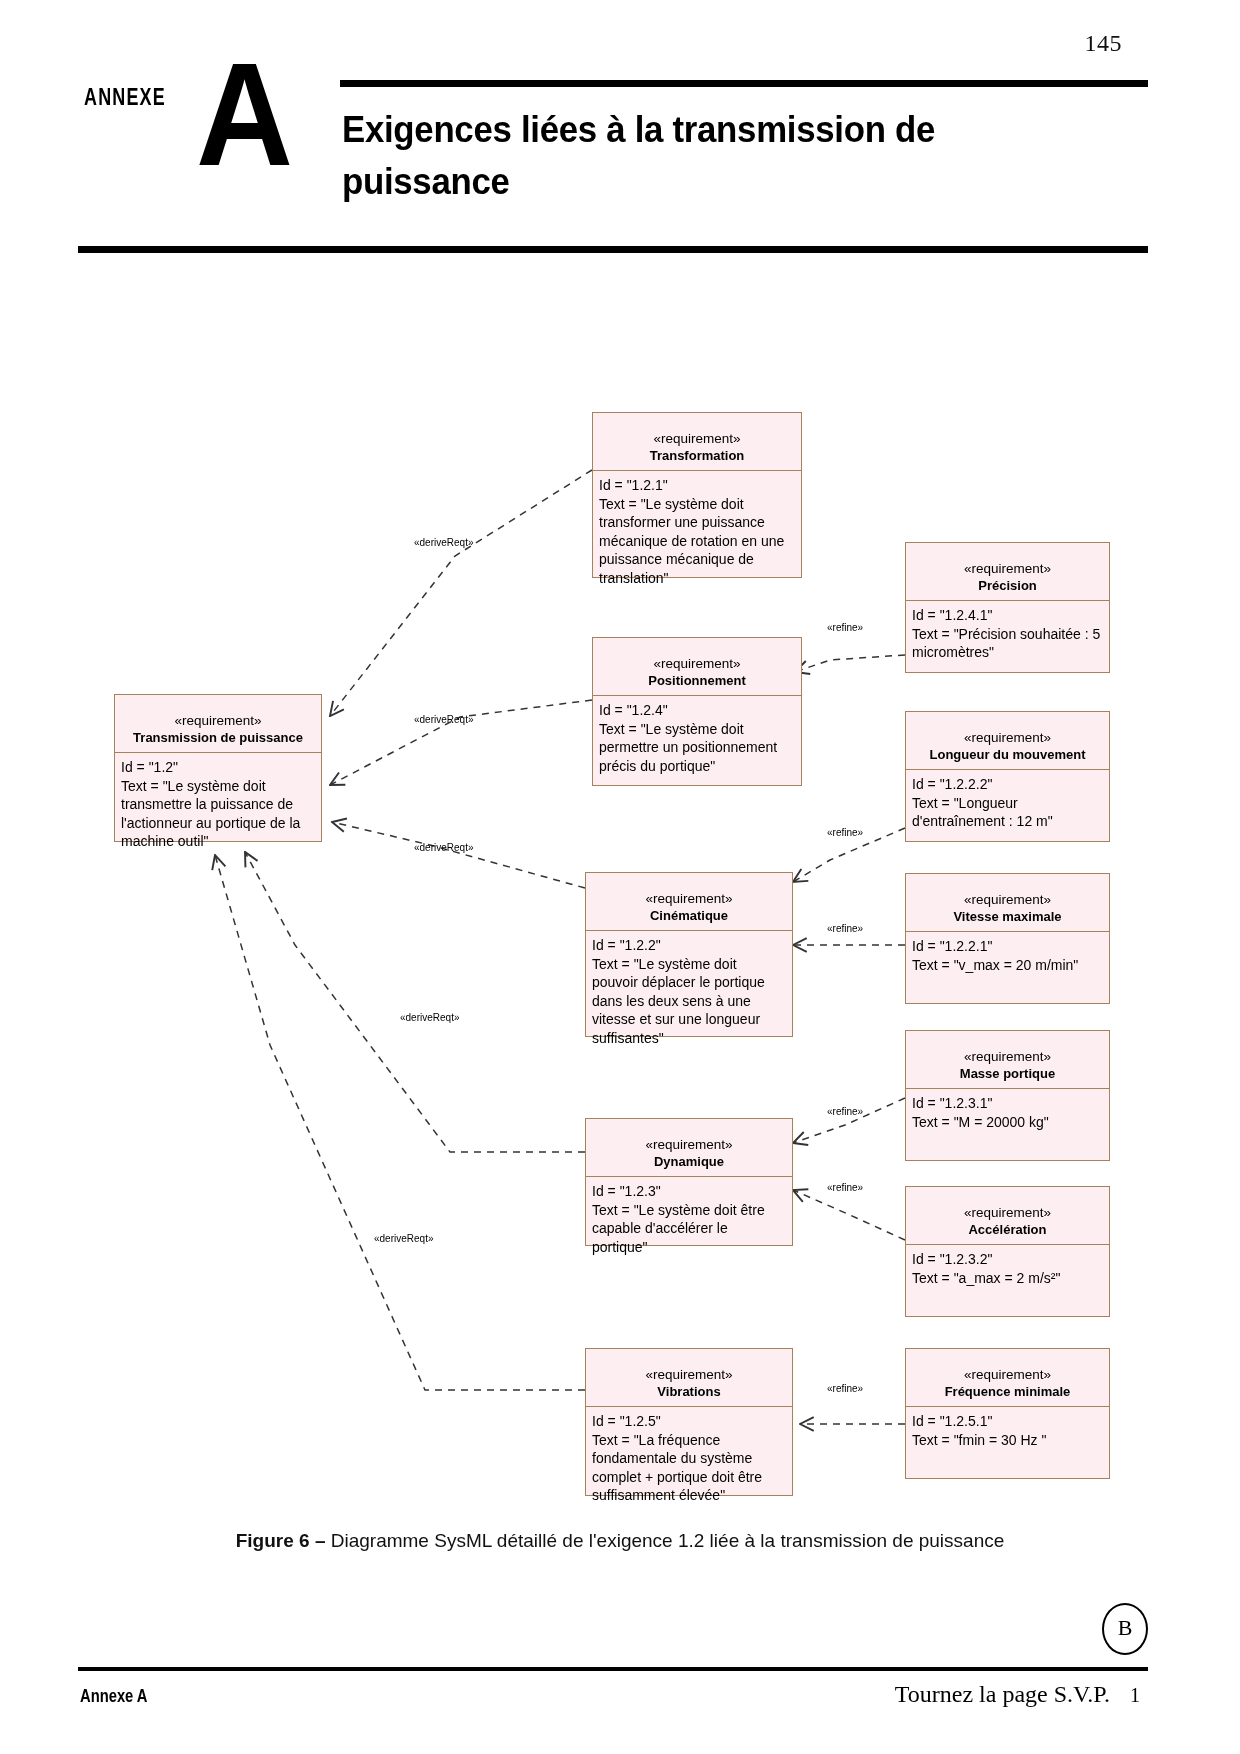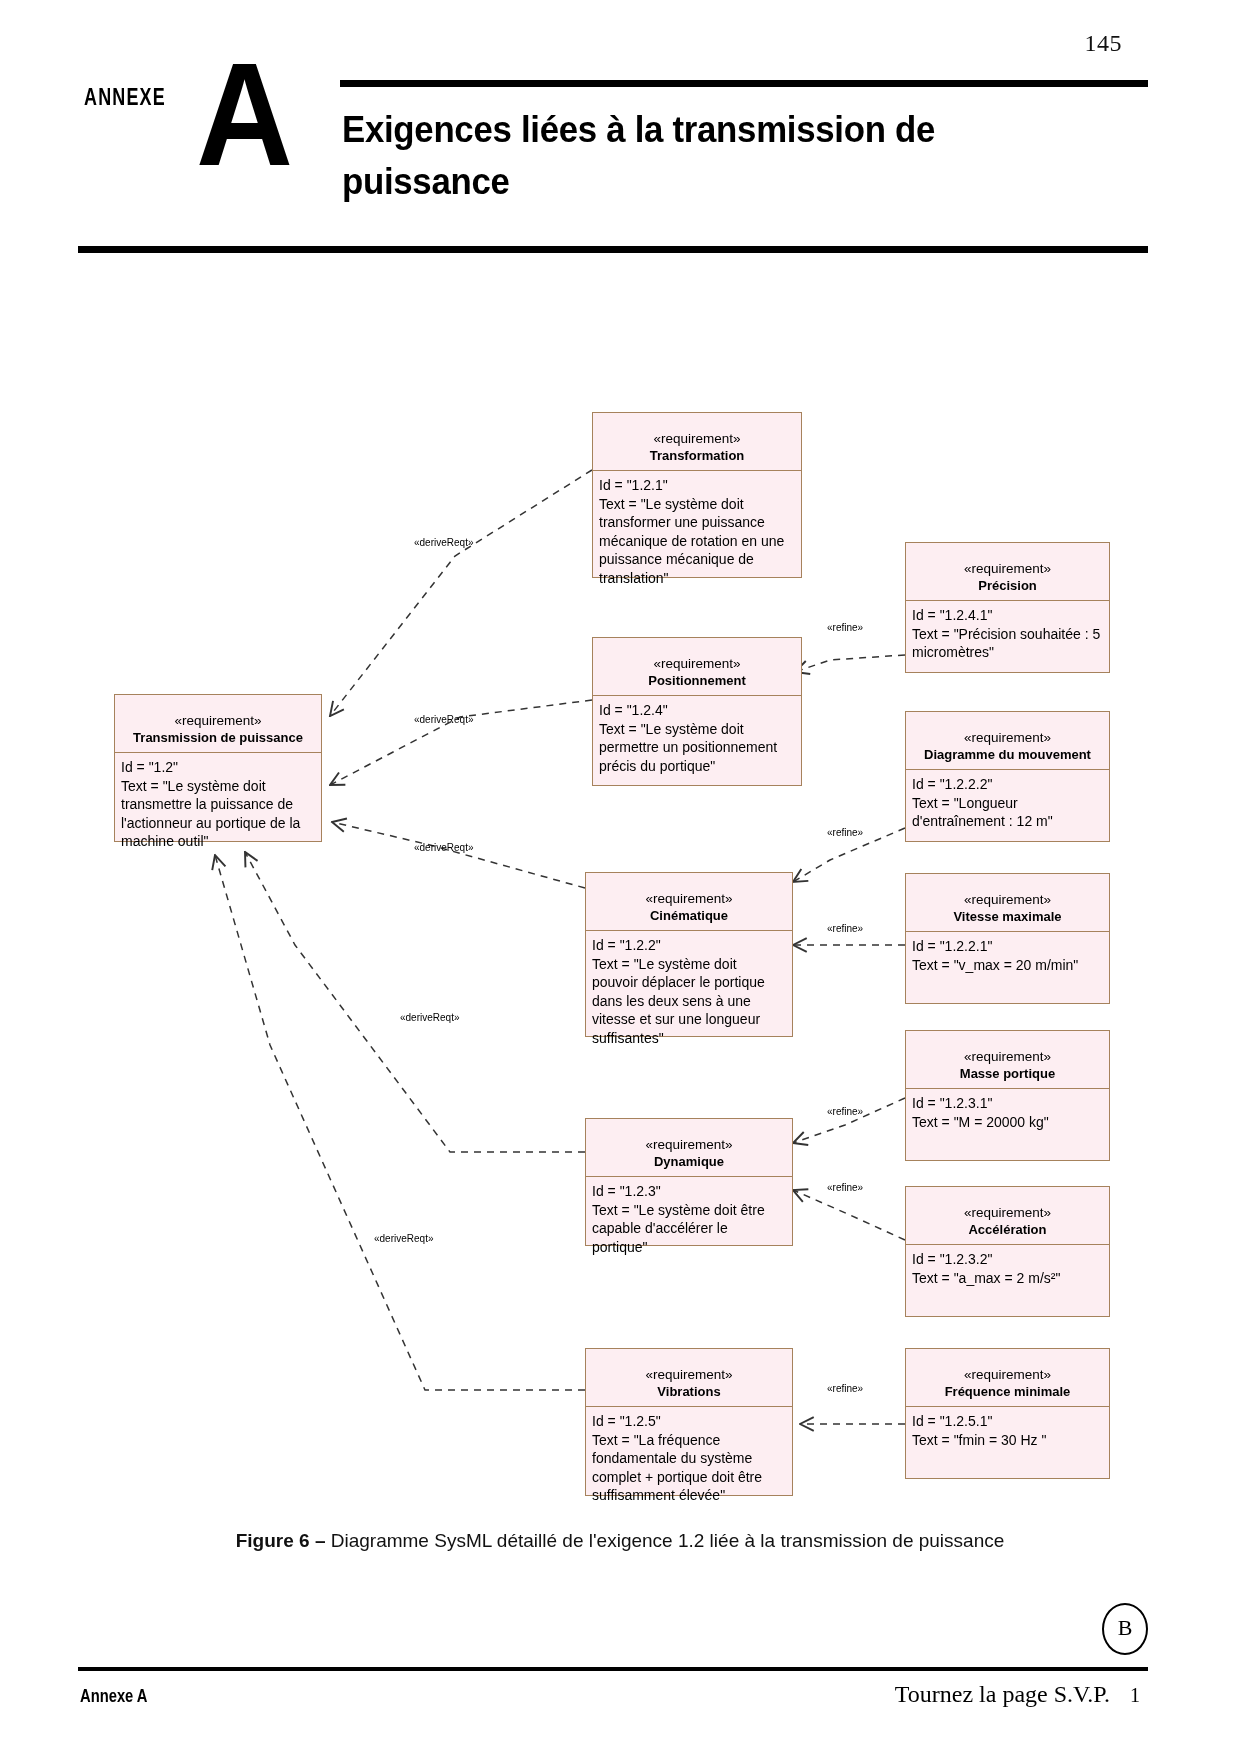--- a/index.html
+++ b/index.html
@@ -303,21 +303,21 @@
         <div class="req-stereo">«requirement»</div>
         <div class="req-title">Transmission de puissance</div>
       </div>
       <div class="req-body">Id = "1.2"
 Text = "Le système doit transmettre la puissance de l'actionneur au portique de la machine outil"</div>
     </div>
 
     <div class="req-box" style="left:905px; top:711px; width:205px; height:131px;">
       <div class="req-head">
         <div class="req-stereo">«requirement»</div>
-        <div class="req-title">Diagramme du mouvement</div>
+        <div class="req-title">Longueur du mouvement</div>
       </div>
       <div class="req-body">Id = "1.2.2.2"
 Text = "Longueur d'entraînement : 12 m"</div>
     </div>
 
     <div class="req-box" style="left:585px; top:872px; width:208px; height:165px;">
       <div class="req-head">
         <div class="req-stereo">«requirement»</div>
         <div class="req-title">Cinématique</div>
       </div>

